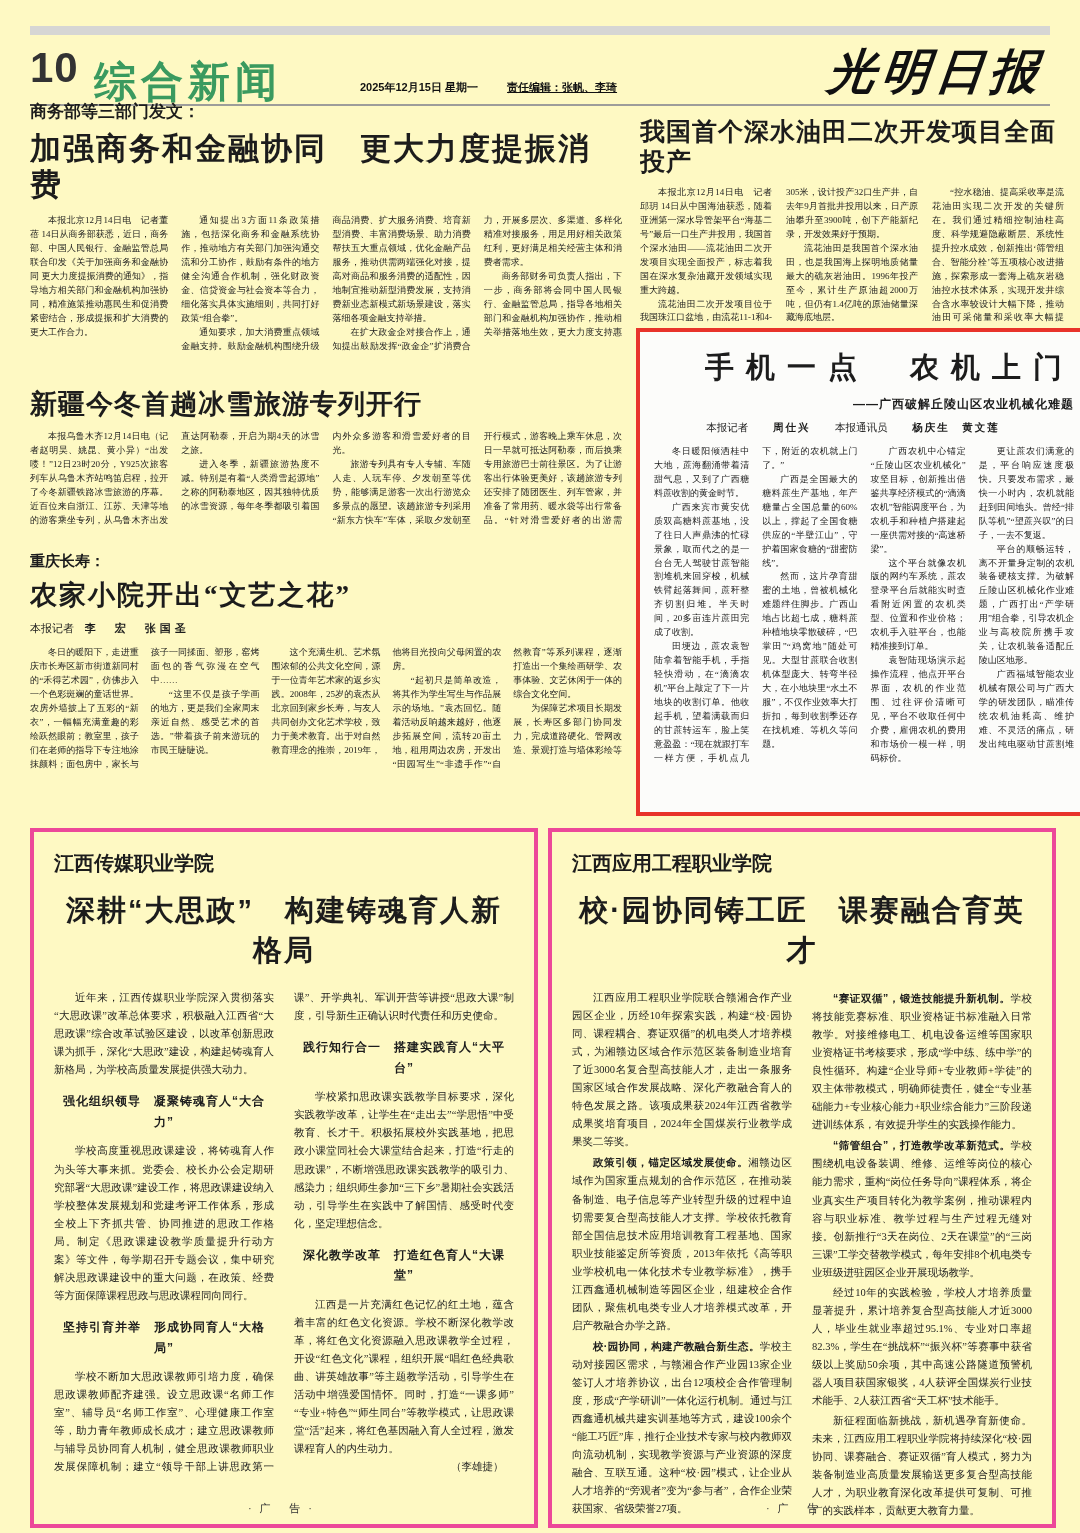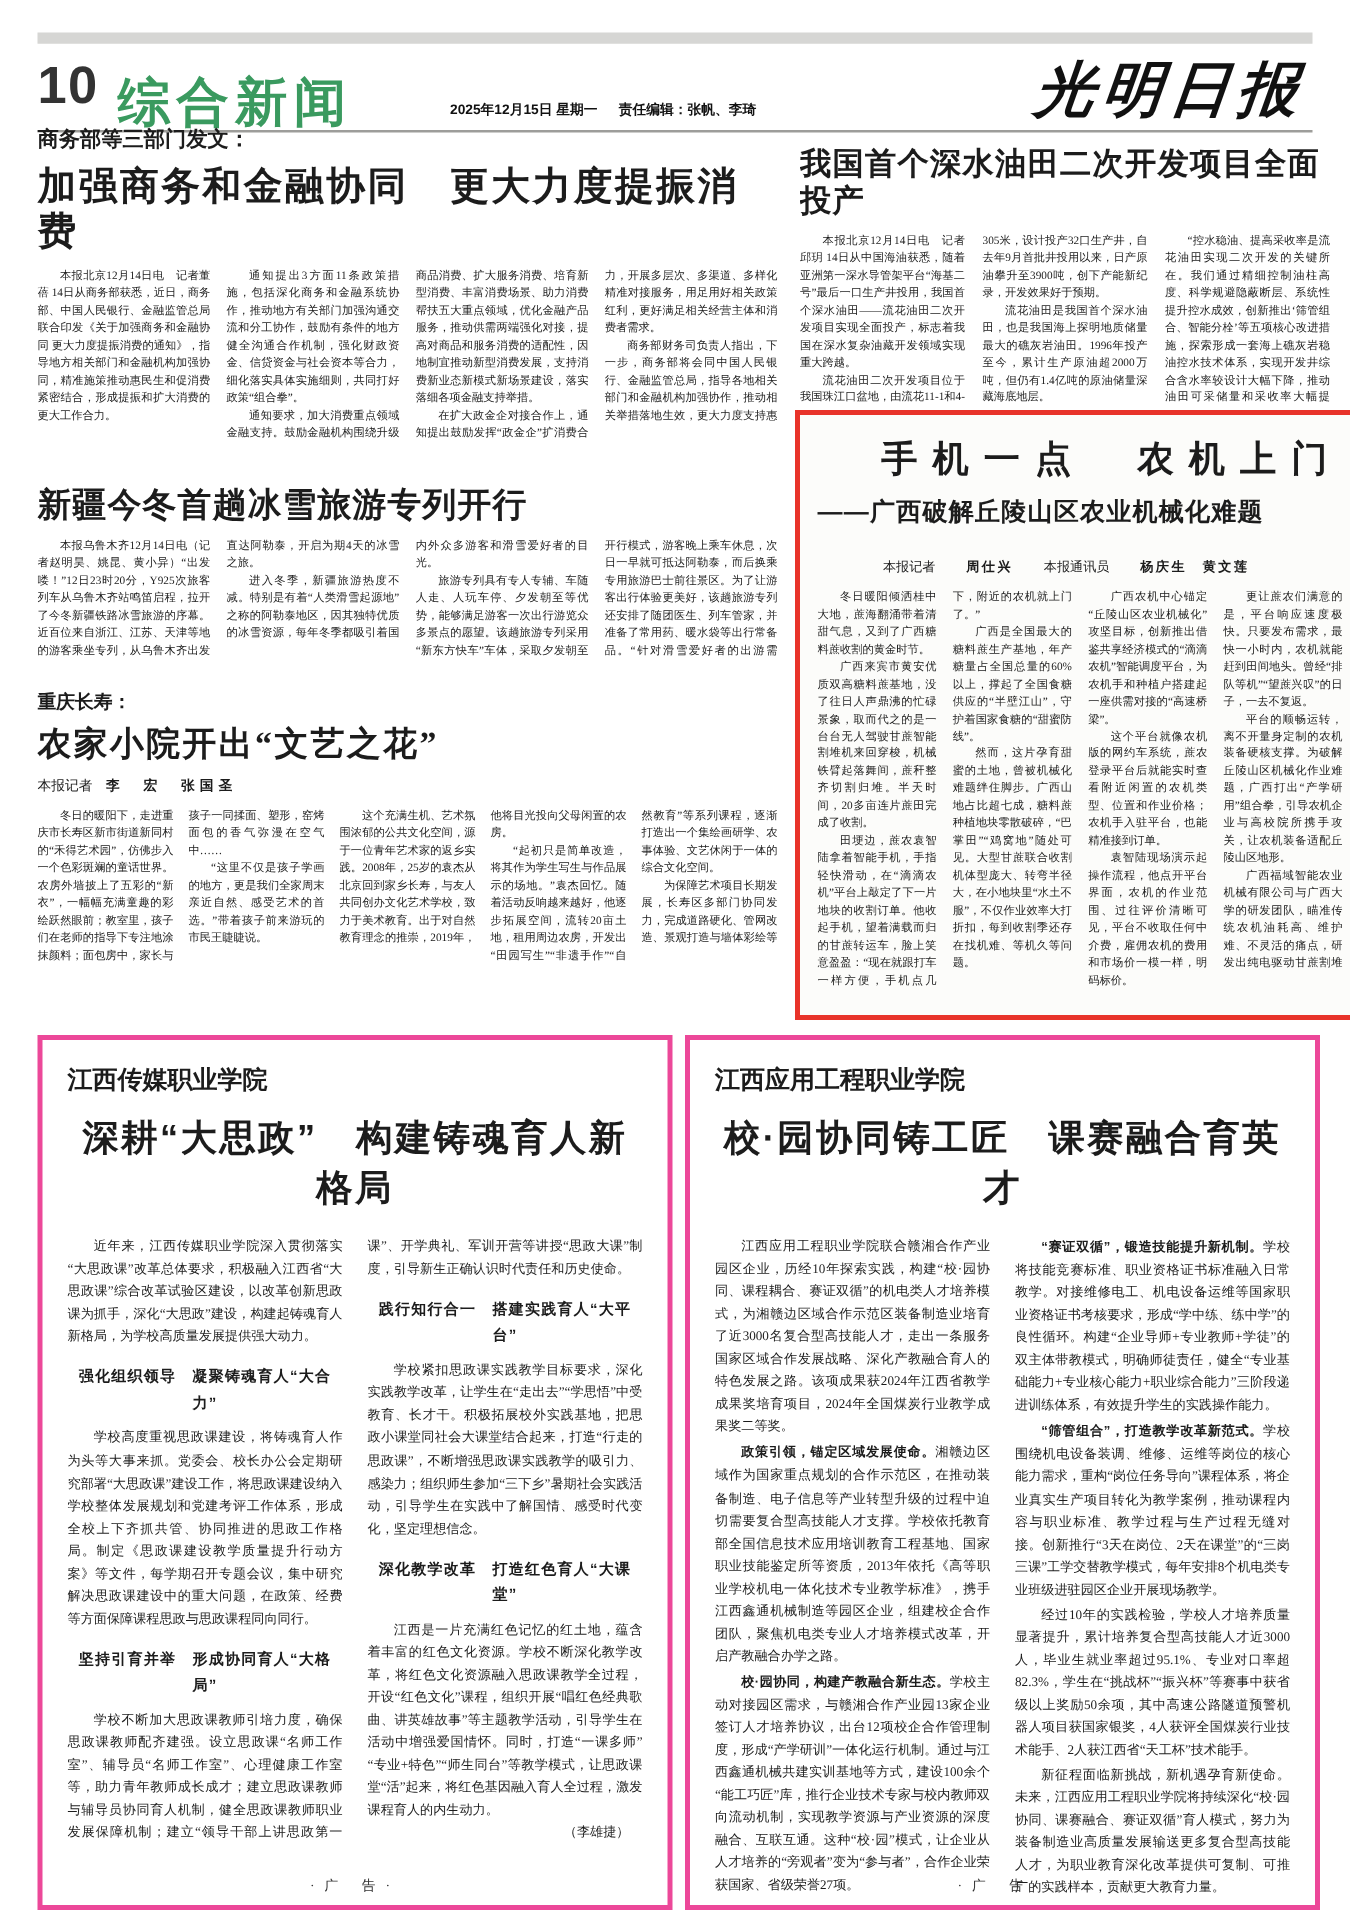--- a/index.html
+++ b/index.html
@@ -1,16 +1,16 @@
 <!DOCTYPE html>
 <html lang="zh"><head>
 <meta charset="utf-8">
 <style>
   html,body{margin:0;padding:0;background:#e9e9e6;}
-  .page{position:relative;width:1080px;height:1533px;margin:0 auto;background:#ffffff;
+  .page{position:relative;width:1080px;height:1533px;margin:0 auto;background:#fef9c3;
         font-family:"Liberation Serif","DejaVu Serif",serif;color:#1c1c1c;overflow:hidden;}
 
   
   .topstrip{position:absolute;left:30px;top:26px;width:1020px;height:9px;background:#d6d6d4;}
   .hdr{position:absolute;left:30px;top:42px;width:1020px;height:56px;}
   .pageno{position:absolute;left:0;top:2px;font-family:"Liberation Sans",sans-serif;
           font-weight:bold;font-size:42px;color:#333;letter-spacing:1px;}
   .secname{position:absolute;left:64px;top:12px;font-family:"Liberation Sans",sans-serif;
            font-weight:bold;font-size:42px;letter-spacing:5px;}
   .dateline{position:absolute;left:330px;top:38px;font-family:"Liberation Sans",sans-serif;
@@ -35,21 +35,21 @@
   
   .cq-kicker{font-family:"Liberation Sans",sans-serif;font-weight:bold;font-size:15px;margin:0 0 6px 0;}
   .cq-hl{font-weight:bold;font-size:27px;letter-spacing:2px;margin:0 0 8px 0;}
   .byline{font-size:11px;margin:0 0 10px 0;}
   .byline b{letter-spacing:4px;}
 
   
   .redbox{position:absolute;left:636px;top:328px;width:420px;height:456px;
           border:4px solid #e8332a;padding:12px 14px;overflow:hidden;background:#fcfcfa;}
   .nj-hl{text-align:right;font-weight:bold;font-size:29px;letter-spacing:12px;margin:4px 0 8px 0;}
-  .nj-sub{text-align:left;font-weight:bold;font-size:20px;letter-spacing:1px;margin:0 0 24px 0;
+  .nj-sub{text-align:right;font-weight:bold;font-size:12px;letter-spacing:1px;margin:0 0 8px 0;
           font-family:"Liberation Sans",sans-serif;}
   .nj-by{text-align:center;font-size:10.5px;margin:0 0 10px 0;}
   .nj-by b{margin:0 22px;letter-spacing:2px;}
 
   
   .adbox{position:absolute;top:828px;width:460px;height:656px;border:4px solid #ec4899;
          padding:18px 20px;overflow:hidden;}
   .adbox.left{left:30px;} .adbox.right{left:548px;}
   .school{font-family:"Liberation Sans",sans-serif;font-weight:bold;font-size:20px;margin:0 0 14px 0;}
   .ad-hl{text-align:center;font-family:"Liberation Sans",sans-serif;font-weight:bold;font-size:29px;
@@ -69,21 +69,21 @@
 
 <div class="page">
 
   <div class="topstrip"></div>
 
   <div class="hdr">
     <div class="pageno">10</div>
     <div class="secname" style="color:#3a9a5f;">综合新闻</div>
     <div class="dateline">
       <span>2025年12月15日 星期一</span>
-      <span style="margin-left:14px;">责任编辑：张帆、李琦</span>
+      <span style="margin-left:26px;text-decoration:underline;">责任编辑：张帆、李琦</span>
     </div>
     <div class="masthead">光明日报</div>
   </div>
   <div class="hrule"></div>
 
   <div class="art" style="left:30px;top:100px;width:592px;height:252px;">
     <h3 class="kicker">商务部等三部门发文：</h3>
     <h1 class="hl-xl">加强商务和金融协同　更大力度提振消费</h1>
     <div class="body-cols cols4" style="height:152px;">
         <p>本报北京12月14日电　记者董蓓 14日从商务部获悉，近日，商务部、中国人民银行、金融监管总局联合印发《关于加强商务和金融协同 更大力度提振消费的通知》，指导地方相关部门和金融机构加强协同，精准施策推动惠民生和促消费紧密结合，形成提振和扩大消费的更大工作合力。</p>

